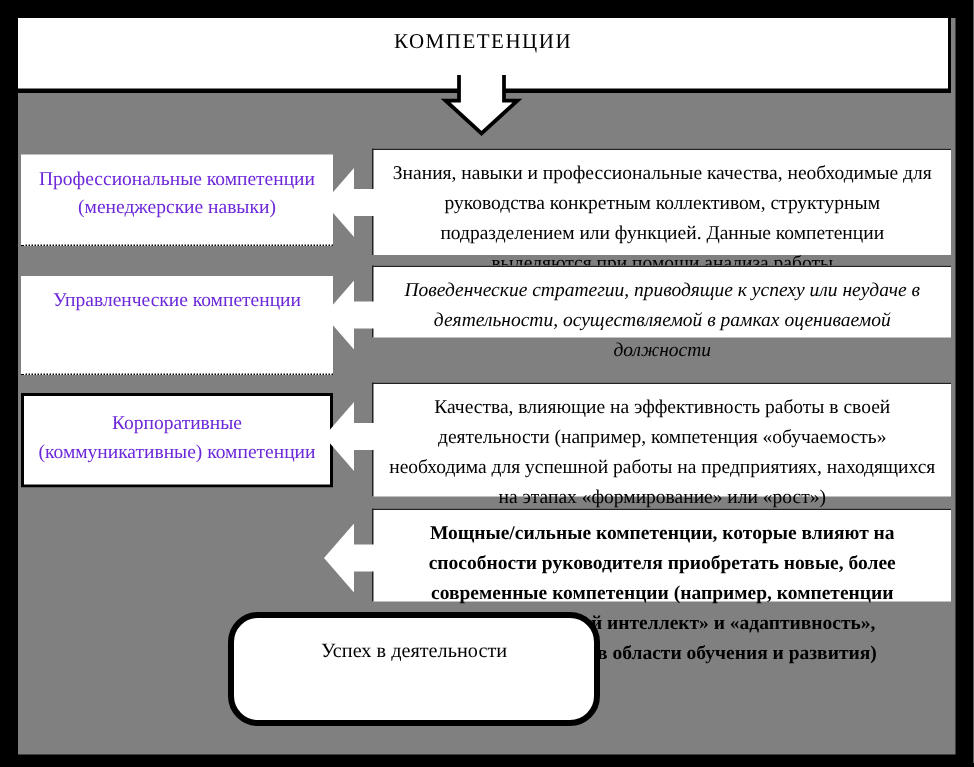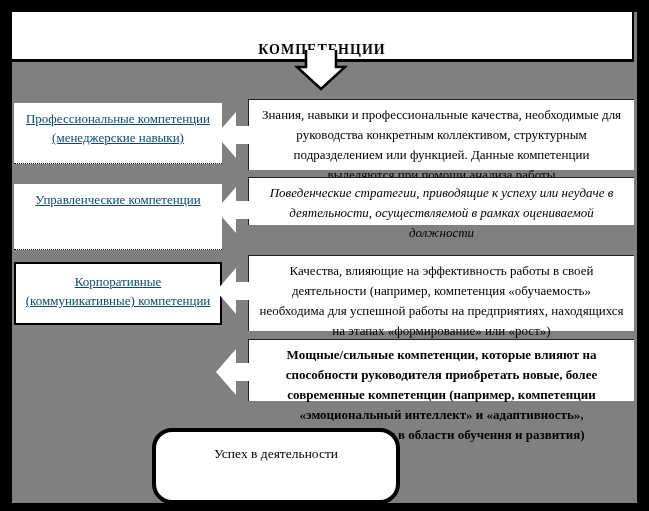--- a/index.html
+++ b/index.html
@@ -24,44 +24,42 @@
     position:absolute;
     left:12px;top:12px;width:620px;height:47px;
     background:#fff;
     border-right:2px solid #000;
     border-bottom:3px solid #000;
     z-index:2;
     text-align:center;
   }
   .title-box .title-text{
     display:inline-block;
-    margin-top:30px;
+    margin-top:9px;
     font-size:14px;
     letter-spacing:1px;
     color:#000;
-    font-weight:bold;
   }
   
   .down-arrow{
     position:absolute;
     left:292px;top:50px;width:58px;height:42px;
     z-index:3;
   }
   
   .left-box{
     position:absolute;
     left:14px;width:208px;
     background:#fff;
     font-size:13px;line-height:19px;
     text-align:center;
-    color:#0c4a6e;
+    color:#6d28d9;
     padding:6px 6px 0 6px;
     box-sizing:border-box;
     z-index:1;
-    text-decoration:underline;
   }
   .dotted-bottom{border-bottom:1px dotted #000;}
   .left-box.r1{top:103px;height:61px;}
   .left-box.r2{top:184px;height:66px;}
   .left-box.r3{top:262px;height:63px;border:2px solid #000;padding-top:8px;}
   .left-box.r4{top:343px;height:67px;}
   
   .right-box{
     position:absolute;
     left:248px;width:386px;
@@ -85,21 +83,21 @@
     left:216px;width:38px;height:46px;
     z-index:2;
   }
   .left-arrow.a1{top:112px;}
   .left-arrow.a2{top:187px;}
   .left-arrow.a3{top:268px;}
   .left-arrow.a4{top:349px;}
   
   .success-box{
     position:absolute;
-    left:152px;top:428px;width:248px;height:76px;
+    left:152px;top:408px;width:248px;height:76px;
     background:#fff;
     border:4px solid #000;
     border-radius:20px;
     box-sizing:border-box;
     z-index:2;
     text-align:center;
     font-size:13.5px;
     color:#000;
   }
   .success-box .success-text{

